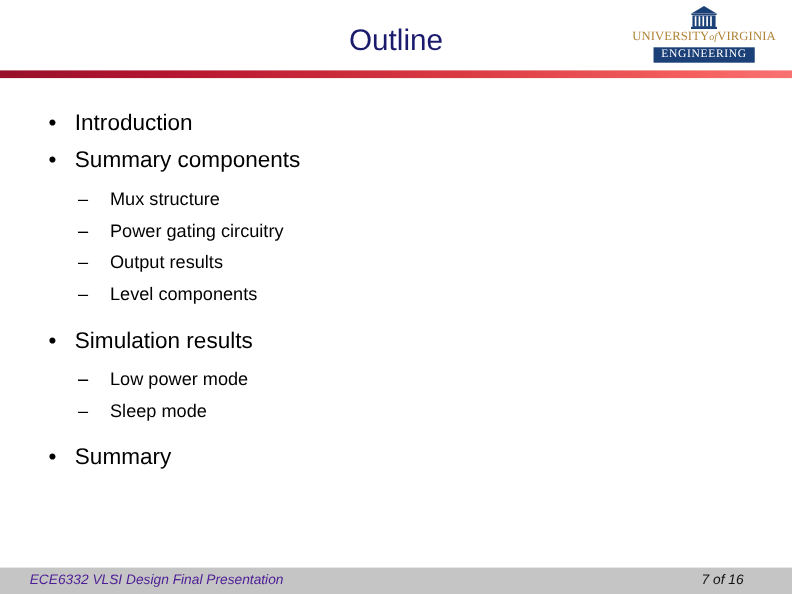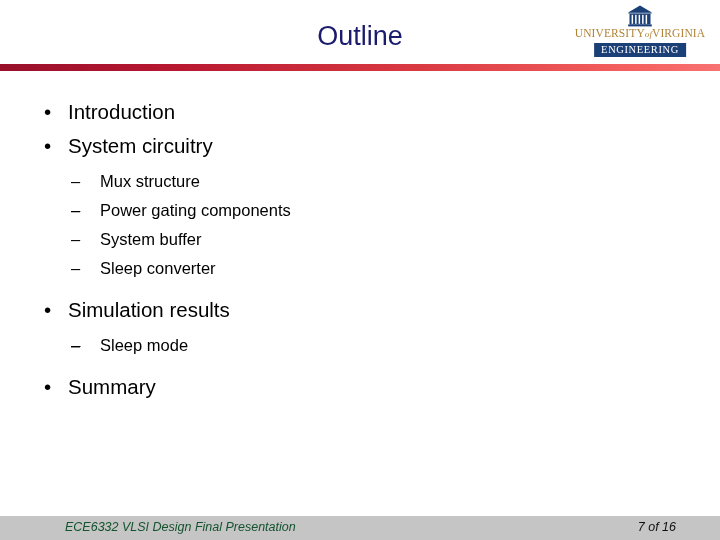--- a/index.html
+++ b/index.html
@@ -140,23 +140,22 @@
     width: 720px;
     height: 24px;
     background: #c5c5c5;
   }
   #footer-left {
     position: absolute;
     left: 27px;
     top: 4px;
     font-size: 12.5px;
     font-style: italic;
-    color: #14532d;
-    white-space: nowrap;
-    margin-left: 38px;
+    color: #4c1d95;
+    white-space: nowrap;
   }
   #footer-right {
     position: absolute;
     right: 44px;
     top: 4px;
     font-size: 12.5px;
     font-style: italic;
     color: #111111;
     white-space: nowrap;
   }
@@ -185,30 +184,30 @@
     <div id="uva-wordmark"><span>UNIVERSITY</span><span class="of">of</span><span>VIRGINIA</span></div>
 
     <div id="engineering-badge">ENGINEERING</div>
   </div>
 </div>
 
 <div id="header-divider"></div>
 
 <div id="slide-body">
     <div class="bullet-l1"><span class="marker">•</span><span>Introduction</span></div>
-    <div class="bullet-l1 group-gap-bottom"><span class="marker">•</span><span>System circuitry</span></div>
+    <div class="bullet-l1 group-gap-bottom"><span class="marker">•</span><span>Summary components</span></div>
     <div class="bullet-l2"><span class="marker">–</span><span>Mux structure</span></div>
     <div class="bullet-l2"><span class="marker">–</span></div>
-    <div class="bullet-l2"><span class="marker">–</span><span>Power gating components</span></div>
-    <div class="bullet-l2"><span class="marker">–</span><span>System buffer</span></div>
-    <div class="bullet-l2"><span class="marker">–</span><span>Sleep converter</span></div>
+    <div class="bullet-l2"><span class="marker">–</span><span>Power gating circuitry</span></div>
+    <div class="bullet-l2"><span class="marker">–</span><span>Output results</span></div>
+    <div class="bullet-l2"><span class="marker">–</span><span>Level components</span></div>
     <div class="bullet-l1 group-gap-top group-gap-bottom"><span class="marker">•</span><span>Simulation results</span></div>
     <div class="bullet-l2"><span class="marker">–</span></div>
     <div class="bullet-l2"><span class="marker">–</span></div>
-    <div class="bullet-l2"><span class="marker">–</span></div>
+    <div class="bullet-l2"><span class="marker">–</span><span>Low power mode</span></div>
     <div class="bullet-l2"><span class="marker">–</span><span>Sleep mode</span></div>
     <div class="bullet-l1 group-gap-top"><span class="marker">•</span><span>Summary</span></div>
   </div>
 
 <div id="slide-footer">
   <div id="footer-left">ECE6332 VLSI Design Final Presentation</div>
   <div id="footer-right">7 of  16</div>
 </div>
 
 </body></html>

